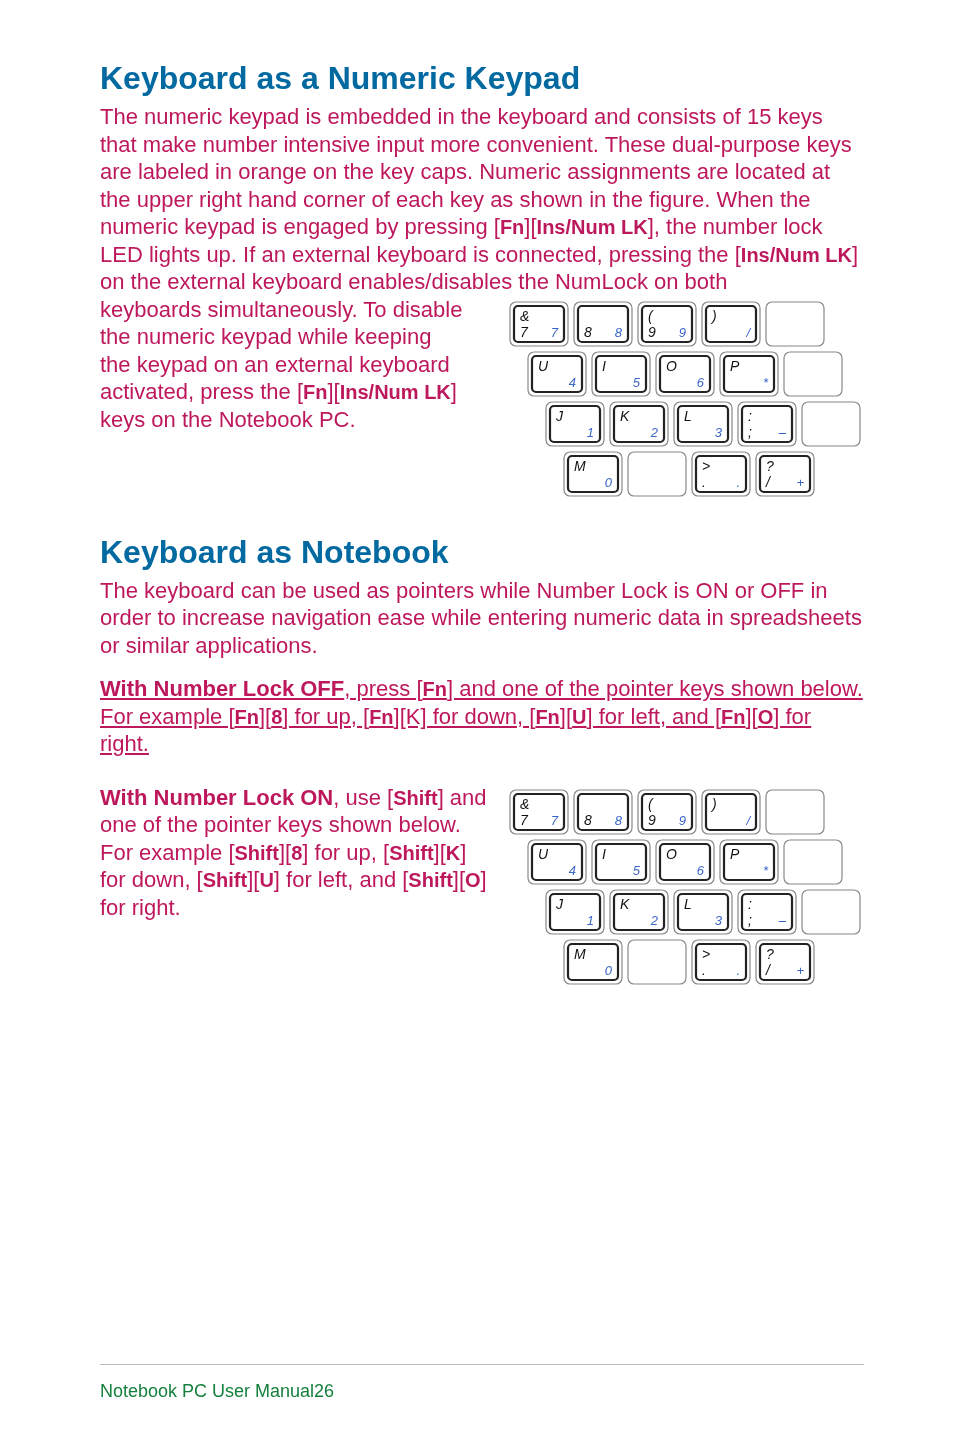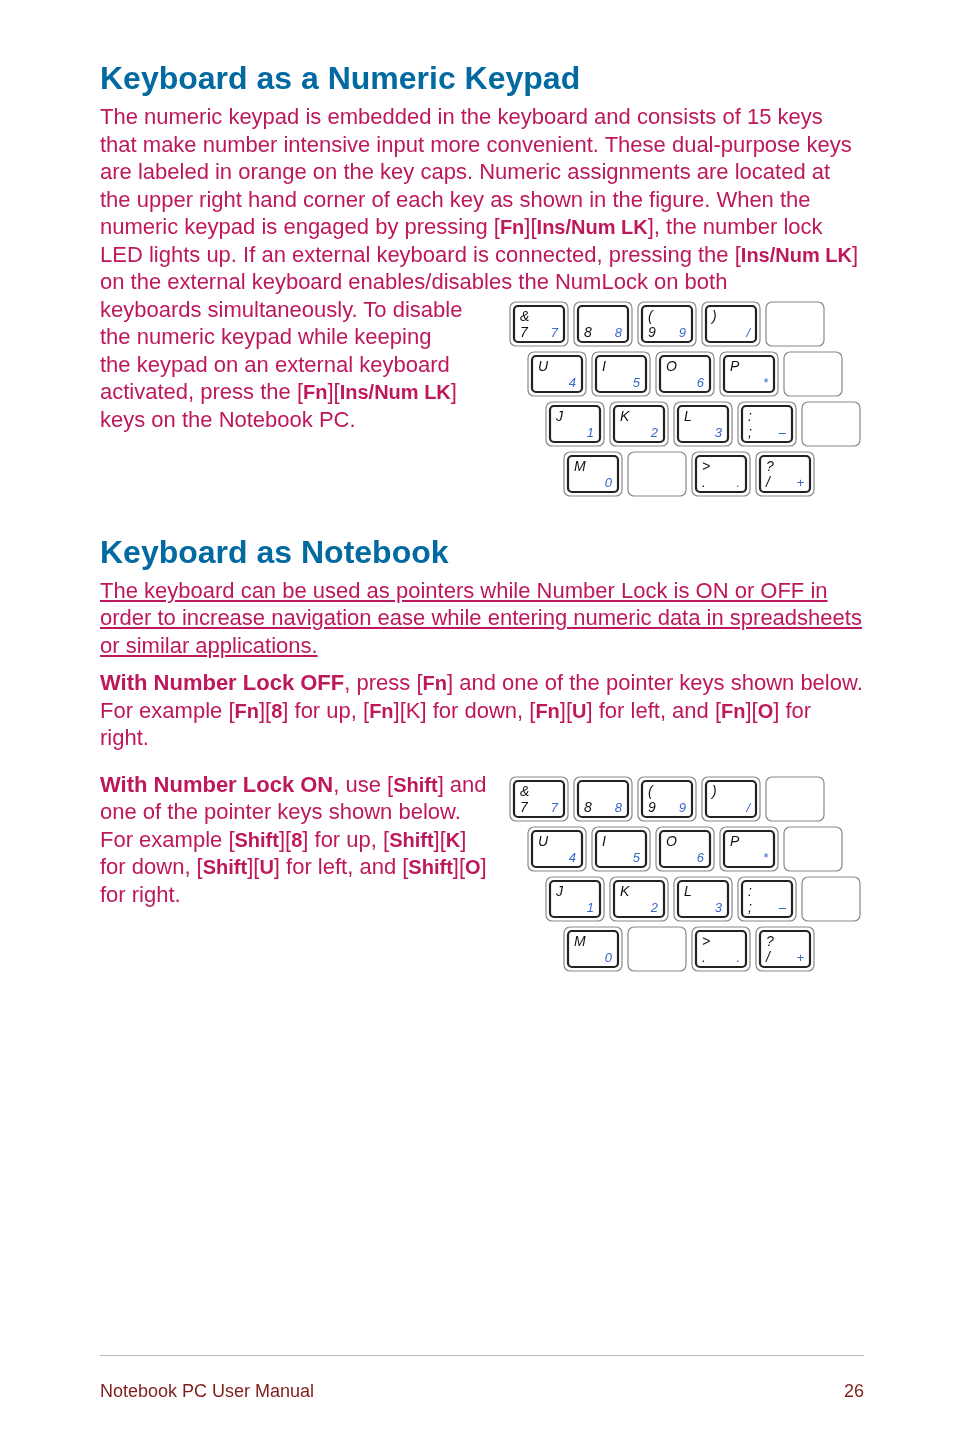--- a/index.html
+++ b/index.html
@@ -44,25 +44,24 @@
   .flow2 .left { flex: 1 1 auto; }
   .flow2 .right { flex: 0 0 auto; }
   svg.keyboard { display: block; }
 
   .footer {
     position: absolute;
     left: 100px;
     right: 90px;
     bottom: 36px;
     border-top: 1px solid #bbb;
-    padding-top: 25px;
+    padding-top: 16px;
     display: flex;
-    justify-content: space-between;
     font-size: 18px;
-    color: #7f1d1d;
+    color: #15803d;
   }
 
   .kbd-outer { fill: #fff; stroke: #888; stroke-width: 1.2; }
   .kbd-inner { fill: #fff; stroke: #222; stroke-width: 2.2; }
   .kleg  { font-family: "Segoe UI", Arial, sans-serif; font-style: italic; font-size: 14px; fill: #111; }
   .klegN { font-family: "Segoe UI", Arial, sans-serif; font-style: italic; font-size: 13px; fill: #3a66c9; }
 </style>
 </head>
 <body>
 
@@ -150,23 +149,23 @@
           <rect x="256" y="160" width="50" height="36" rx="4" ry="4" class="kbd-inner"></rect>
           <text x="262" y="175" class="kleg">?</text>
           <text x="262" y="191" class="kleg">/</text>
           <text x="300" y="191" text-anchor="end" class="klegN">+</text>
         </svg>
     </div>
   </div>
 
   <h2 class="section-title">Keyboard as Notebook</h2>
 
-  <p class="body-text" style="margin-bottom:10px;text-decoration:underline;">The keyboard can be used as pointers while Number Lock is ON or OFF in order to increase navigation ease while entering numeric data in spreadsheets or similar applications.</p>
-
-  <p class="body-text" style="margin-bottom:19px;">
+  <p class="body-text" style="margin-bottom:16px;">The keyboard can be used as pointers while Number Lock is ON or OFF in order to increase navigation ease while entering numeric data in spreadsheets or similar applications.</p>
+
+  <p class="body-text" style="margin-bottom:26px;text-decoration:underline;">
     <strong>With Number Lock OFF</strong><span>, press [</span><span class="kb">Fn</span><span>] and one of the pointer keys shown below. For example [</span><span class="kb">Fn</span><span>][</span><span class="kb">8</span><span>] for up, [</span><span class="kb">Fn</span><span>][K] for down, [</span><span class="kb">Fn</span><span>][</span><span class="kb">U</span><span>] for left, and [</span><span class="kb">Fn</span><span>][</span><span class="kb">O</span><span>] for right.</span>
   </p>
 
   <div class="flow2">
     <div class="left">
       <p class="body-text">
         <strong>With Number Lock ON</strong><span>, use [</span><span class="kb">Shift</span><span>] and one of the pointer keys shown below. For example [</span><span class="kb">Shift</span><span>][</span><span class="kb">8</span><span>] for up, [</span><span class="kb">Shift</span><span>][</span><span class="kb">K</span><span>] for down, [</span><span class="kb">Shift</span><span>][</span><span class="kb">U</span><span>] for left, and [</span><span class="kb">Shift</span><span>][</span><span class="kb">O</span><span>] for right.</span>
       </p>
     </div>
     <div class="right">

